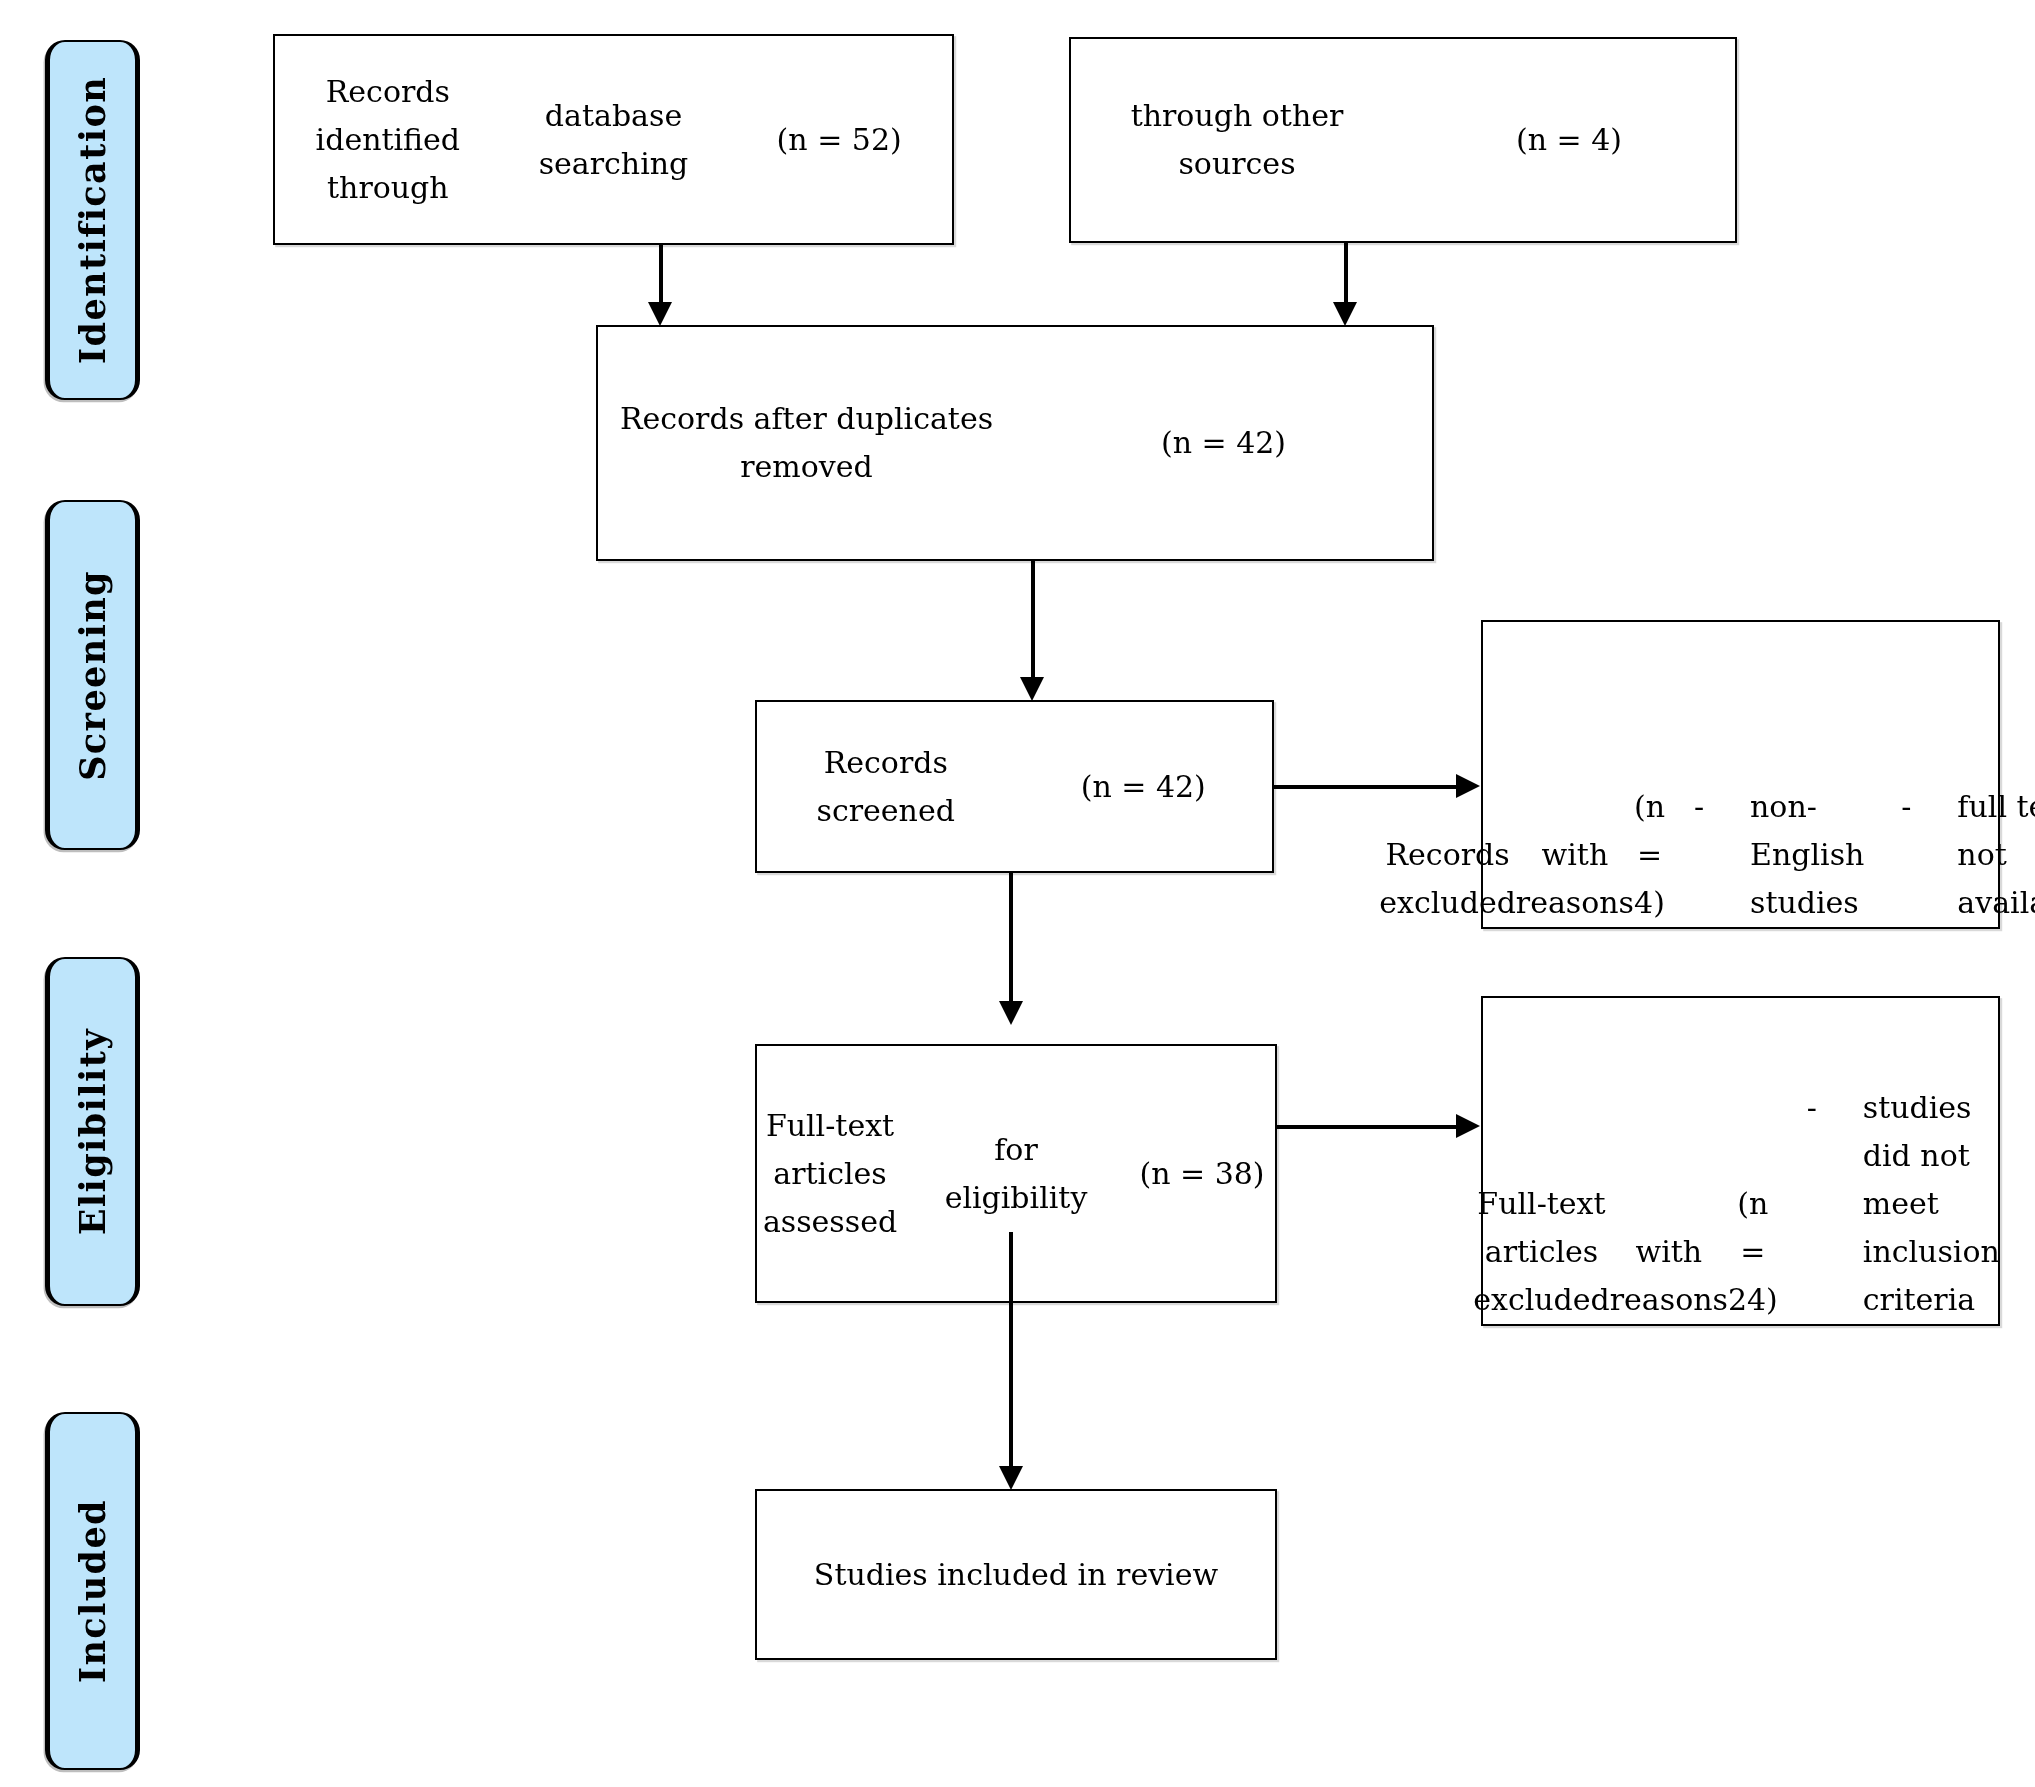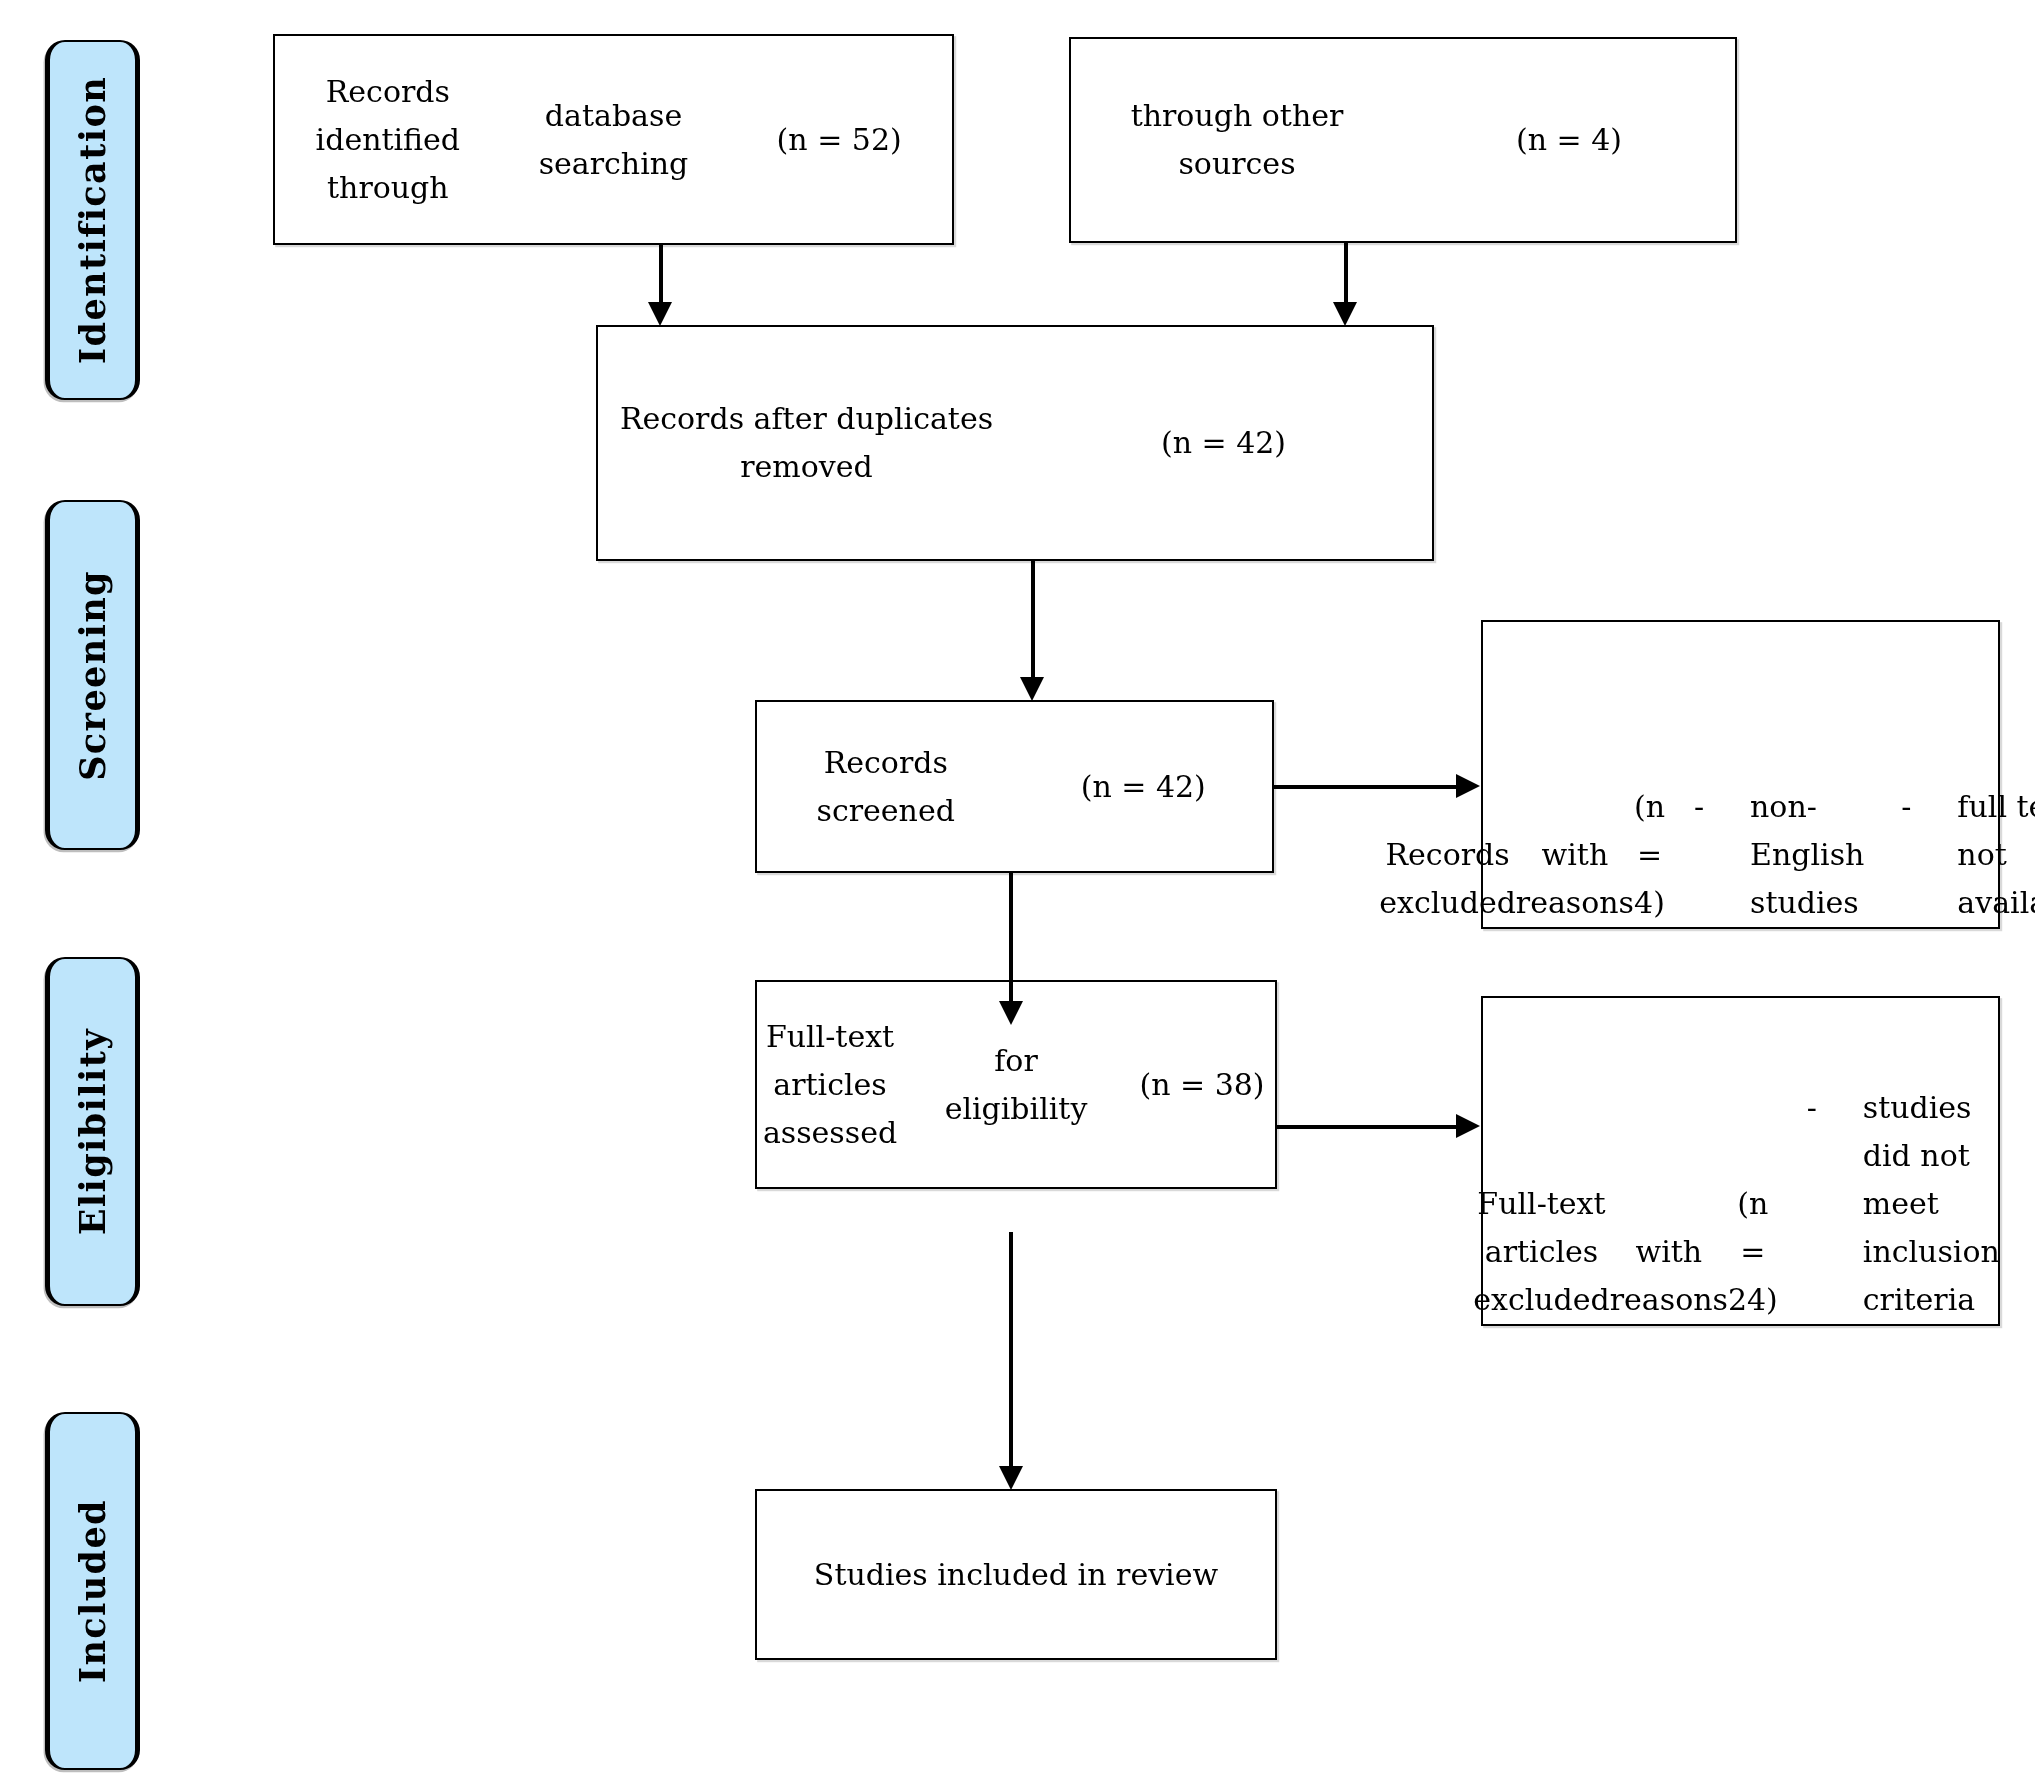--- a/index.html
+++ b/index.html
@@ -135,21 +135,21 @@
     <div class="bullet">
       <span class="dash">-</span>
       <span class="btxt">non-English studies</span>
     </div>
     <div class="bullet">
       <span class="dash">-</span>
       <span class="btxt">full text not available</span>
     </div>
   </div>
 
-  <div class="fbox" style="left:755px; top:980px; width:522px; height:209px;gap:40px;">
+  <div class="fbox" style="left:755px; top:1044px; width:522px; height:259px;gap:40px;">
     <div class="bline">Full-text articles assessed</div>
     <div class="bline">for eligibility</div>
     <div class="bline">(n = 38)</div>
   </div>
 
   <div class="fbox listbox" style="left:1481px; top:996px; width:519px; height:330px;">
     <div class="bline">Full-text articles excluded</div>
     <div class="bline">with reasons</div>
     <div class="bline">(n = 24)</div>
     <div class="bullet">

